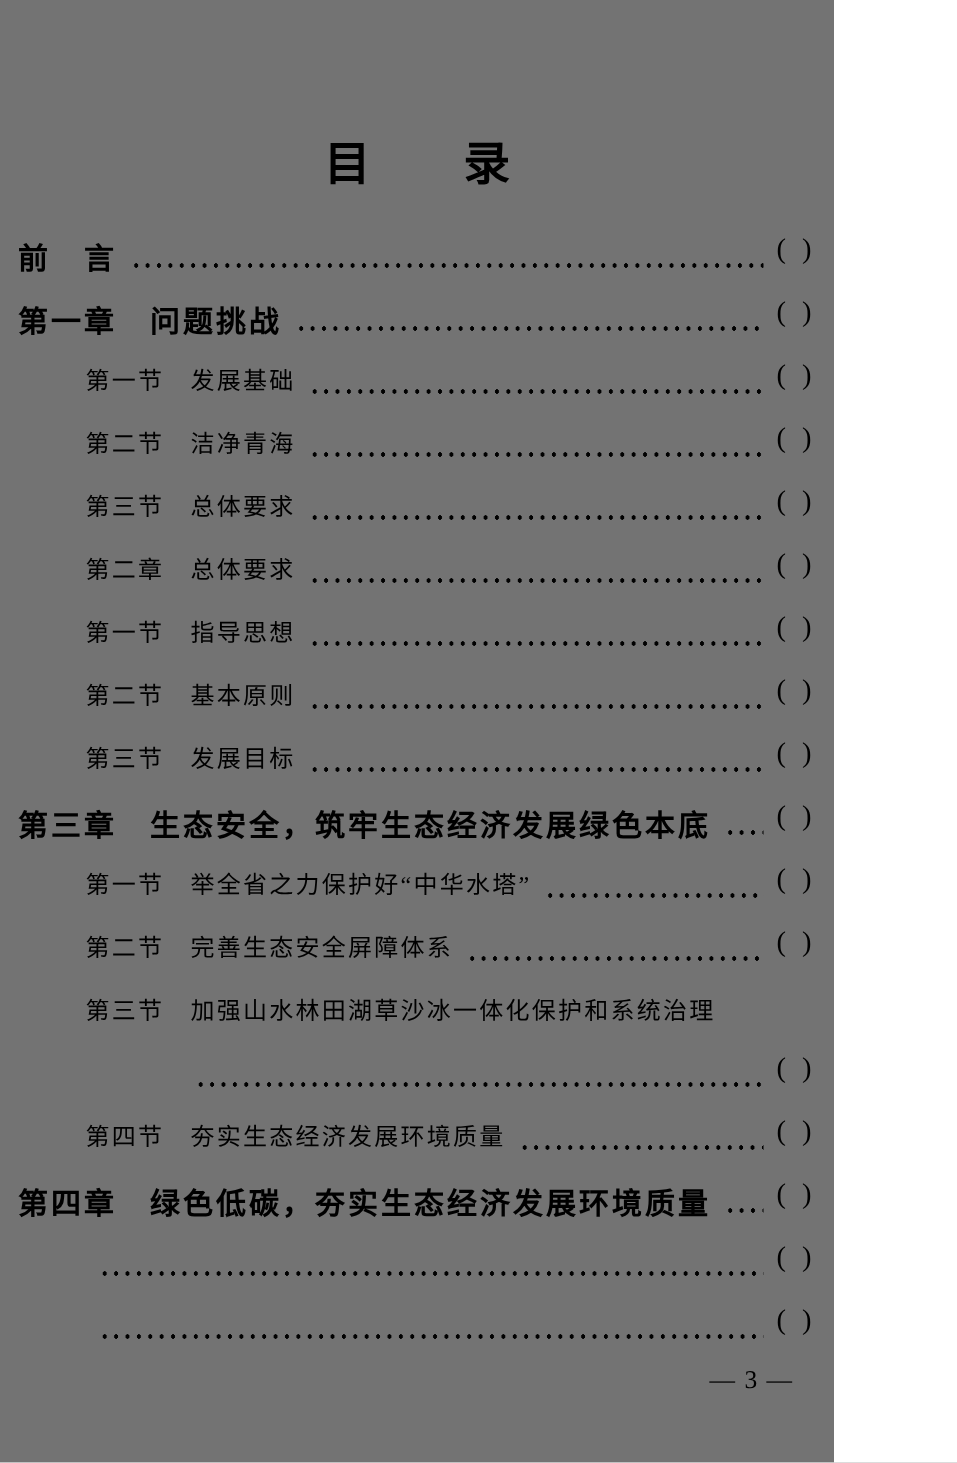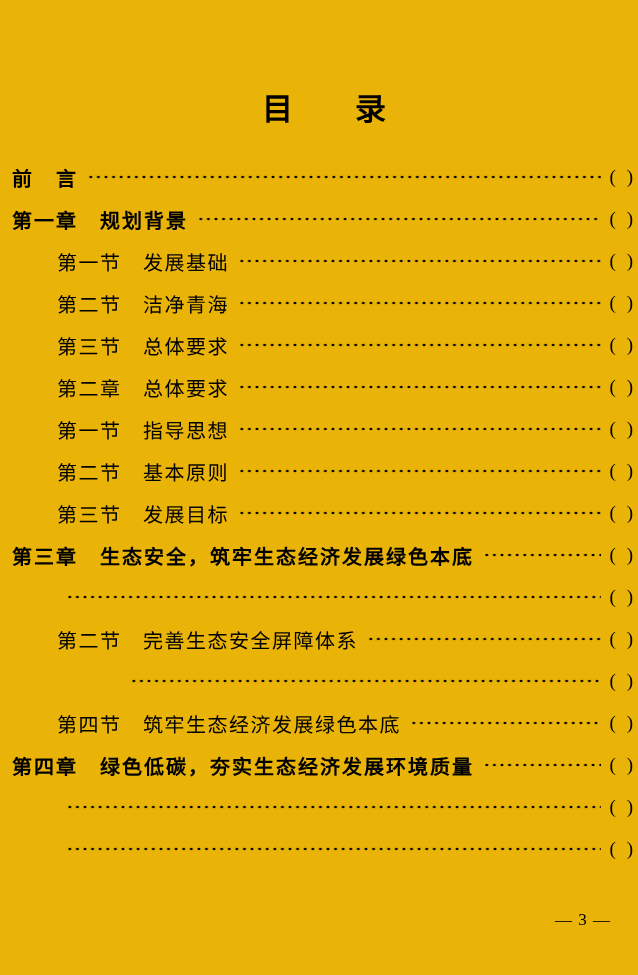--- a/index.html
+++ b/index.html
@@ -2,59 +2,58 @@
 <html lang="zh-CN"><head>
 <meta charset="utf-8">
 <style>
   html, body {
     margin: 0;
     padding: 0;
     background: #ffffff;
   }
   .doc {
     position: relative;
-    width: 638px;
+    width: 556px;
     height: 975px;
-    background: #eab308;
+    background: #737373;
     color: #000000;
     box-sizing: border-box;
-    padding: 0 2px 0 12px;
+    padding: 0 12px 0 12px;
     overflow: hidden;
   }
   .title {
     margin: 90px 0 0 0;
     text-align: center;
     font-family: "Liberation Serif", serif;
     font-weight: 700;
     font-size: 31px;
     line-height: 40px;
     color: #000000;
   }
   .rows {
     margin-top: 26px;
   }
   .row {
     display: flex;
-    align-items: center;
     height: 42px;
     white-space: nowrap;
   }
   .row .text {
     flex: 0 0 auto;
   }
   .row.chapter .text {
     font-family: "Liberation Sans", sans-serif;
     font-weight: 700;
     font-size: 20px;
     letter-spacing: 2px;
   }
   .row.section .text {
     font-family: "Liberation Serif", serif;
     font-weight: 400;
-    font-size: 20px;
+    font-size: 16px;
     letter-spacing: 1.5px;
   }
   .row.section {
     padding-left: 45px;
   }
   .leader {
     flex: 1 1 auto;
     height: 42px;
     margin: 0 9px 0 9px;
     background-image: radial-gradient(circle, #000 1.35px, rgba(0,0,0,0) 1.6px);
@@ -89,21 +88,21 @@
   <h1 class="title">目　　录</h1>
 
   <div class="rows">
   <div class="row chapter">
     <span class="text">前　言</span>
     <span class="leader"></span>
     <span class="pageno">( )</span>
   </div>
 
   <div class="row chapter">
-    <span class="text">第一章　规划背景</span>
+    <span class="text">第一章　问题挑战</span>
     <span class="leader"></span>
     <span class="pageno">( )</span>
   </div>
 
   <div class="row section">
     <span class="text">第一节　发展基础</span>
     <span class="leader"></span>
     <span class="pageno">( )</span>
   </div>
 
@@ -143,39 +142,45 @@
     <span class="pageno">( )</span>
   </div>
 
   <div class="row chapter">
     <span class="text">第三章　生态安全，筑牢生态经济发展绿色本底</span>
     <span class="leader"></span>
     <span class="pageno">( )</span>
   </div>
 
   <div class="row section">
+    <span class="text">第一节　举全省之力保护好“中华水塔”</span>
     <span class="leader"></span>
     <span class="pageno">( )</span>
   </div>
 
   <div class="row section">
     <span class="text">第二节　完善生态安全屏障体系</span>
     <span class="leader"></span>
     <span class="pageno">( )</span>
   </div>
 
+  <div class="row section">
+    <span class="text">第三节　加强山水林田湖草沙冰一体化保护和系统治理</span>
+
+    <span class="pageno"></span>
+  </div>
 
   <div class="row continuation">
     <span class="text"></span>
     <span class="leader"></span>
     <span class="pageno">( )</span>
   </div>
 
   <div class="row section">
-    <span class="text">第四节　筑牢生态经济发展绿色本底</span>
+    <span class="text">第四节　夯实生态经济发展环境质量</span>
     <span class="leader"></span>
     <span class="pageno">( )</span>
   </div>
 
   <div class="row chapter">
     <span class="text">第四章　绿色低碳，夯实生态经济发展环境质量</span>
     <span class="leader"></span>
     <span class="pageno">( )</span>
   </div>
 

